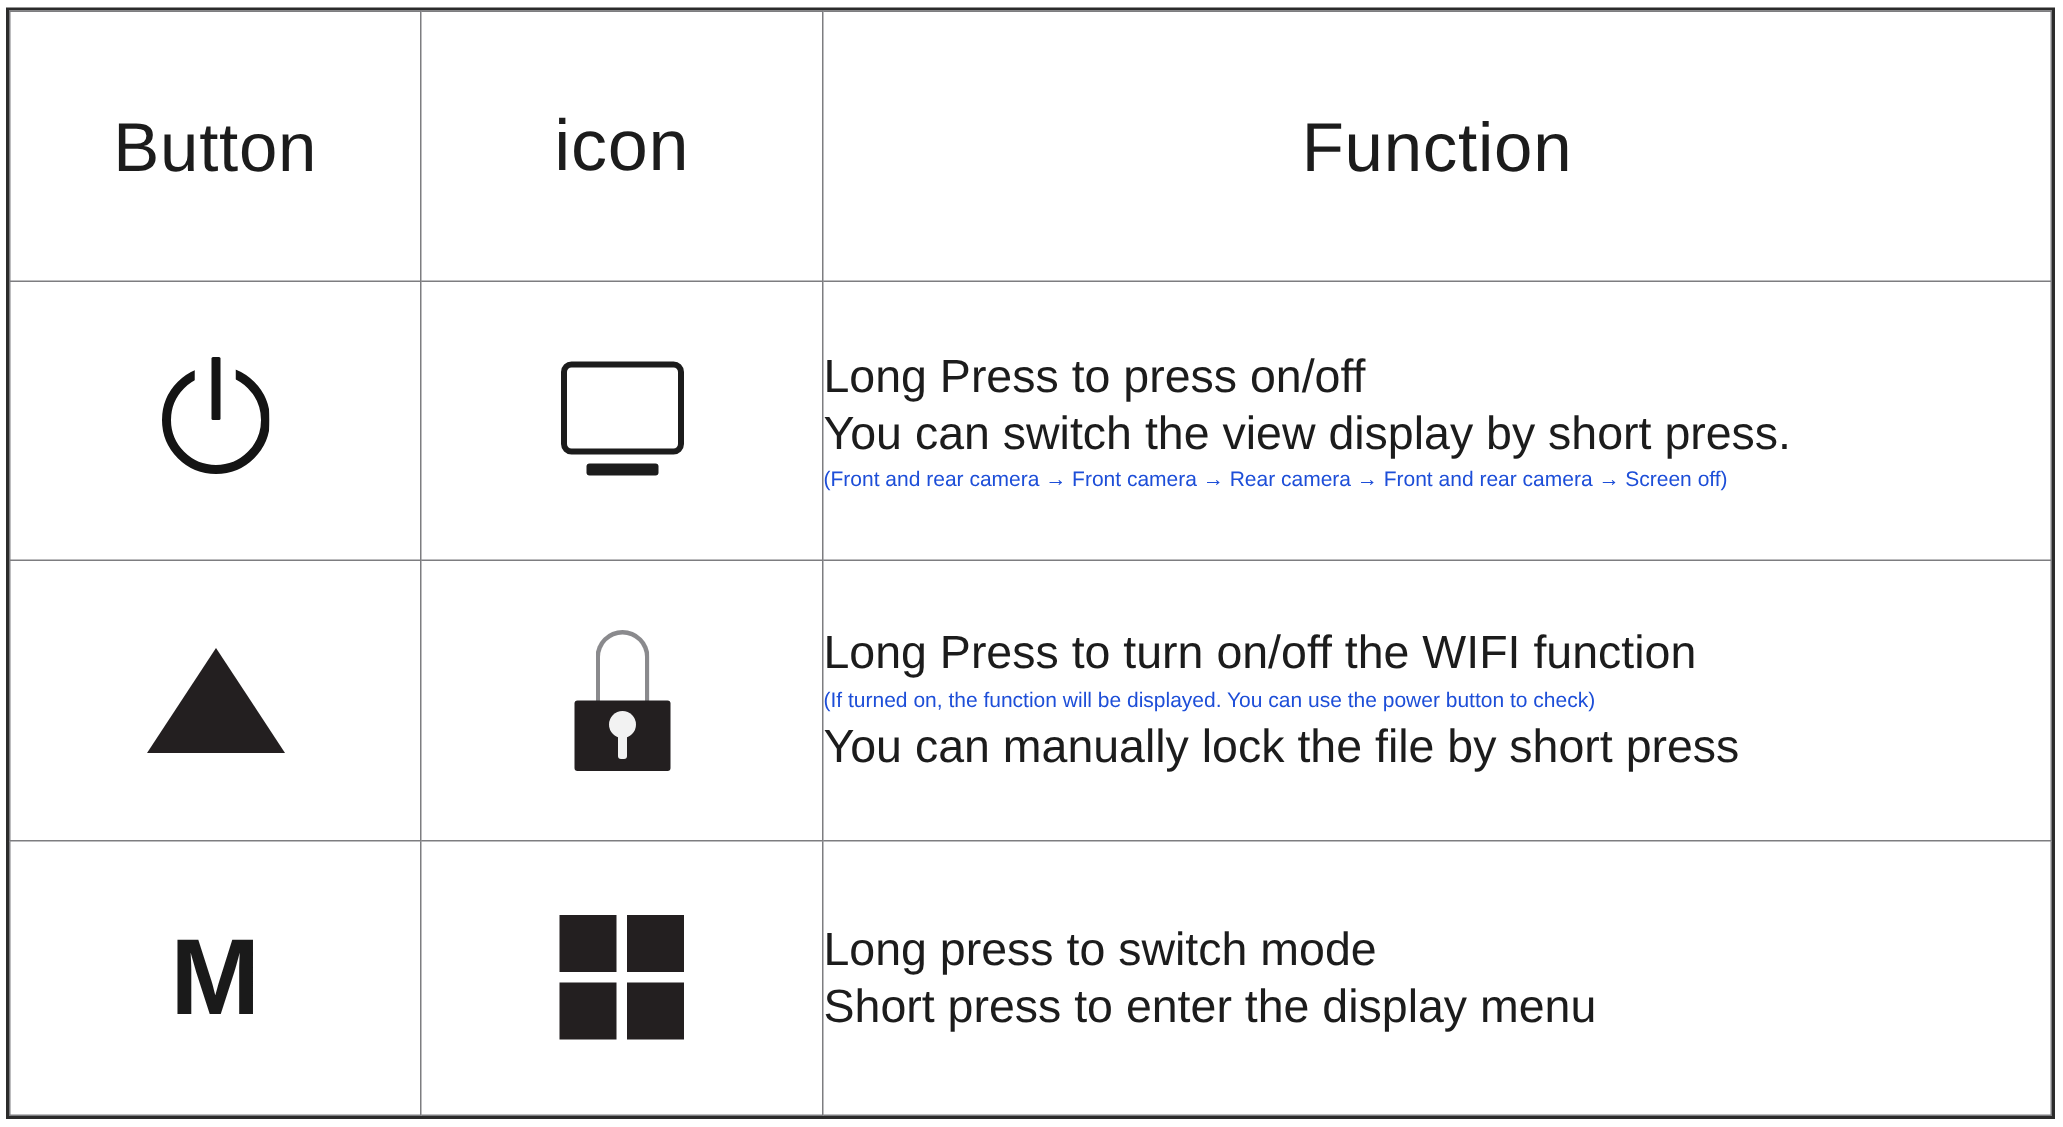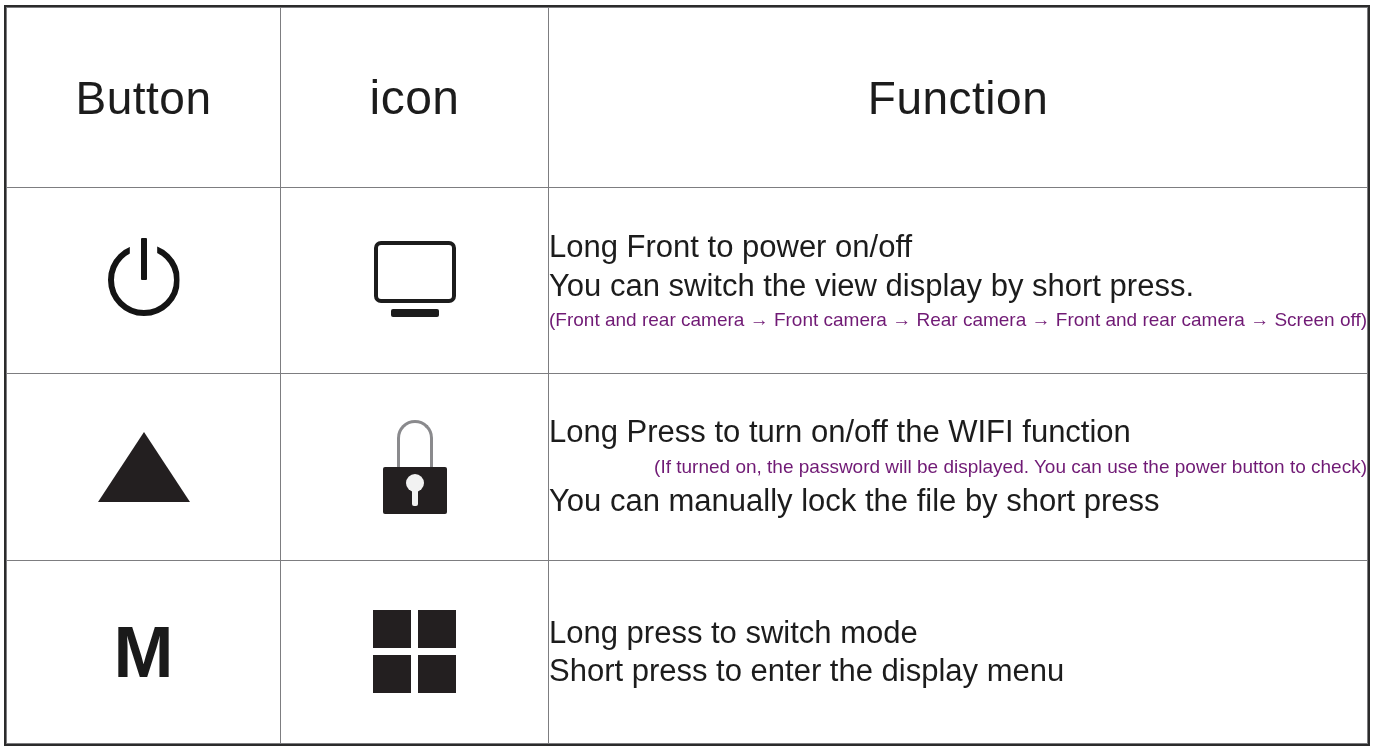--- a/index.html
+++ b/index.html
@@ -250,26 +250,25 @@
     padding: 6px 0 6px 12px;
     text-align: left;
   }
   .func-line {
     font-size: 31px;
     line-height: 1.24;
     color: #1c1c1c;
     white-space: nowrap;
   }
   .func-note {
-    font-size: 19px;
+    font-size: 14px;
     line-height: 1.35;
-    color: #701a75;
+    color: #1d4ed8;
     white-space: nowrap;
     margin-top: 2px;
-    text-align: right;
   }
   .gap-top { margin-top: 3px; }
 </style>
 </head>
 <body>
 
 <div class="table-wrap">
   <table class="spec-table">
     <colgroup>
       <col class="col-button">
@@ -304,21 +303,21 @@
         </td>
         <td class="cell-center">
           <div class="icon-box">
             <div class="icon-monitor">
               <span class="screen"></span>
               <span class="stand"></span>
             </div>
           </div>
         </td>
         <td class="func-cell">
-          <div class="func-line">Long Front to power on/off</div>
+          <div class="func-line">Long Press to press on/off</div>
           <div class="func-line">You can switch the view display by short press.</div>
           <div class="func-note">(Front and rear camera → Front camera → Rear camera → Front and rear camera → Screen off)</div>
         </td>
       </tr>
 
       <tr class="r2">
         <td class="cell-center">
           <div class="icon-box">
             <div class="glyph-tri-up"></div>
           </div>
@@ -328,21 +327,21 @@
             <div class="icon-lock">
               <span class="shackle"></span>
               <span class="body"></span>
               <span class="keyhole-dot"></span>
               <span class="keyhole-stem"></span>
             </div>
           </div>
         </td>
         <td class="func-cell">
           <div class="func-line">Long Press to turn on/off the WIFI function</div>
-          <div class="func-note">(If turned on, the password will be displayed. You can use the power button to check)</div>
+          <div class="func-note">(If turned on, the function will be displayed. You can use the power button to check)</div>
           <div class="func-line gap-top">You can manually lock the file by short press</div>
         </td>
       </tr>
 
       <tr class="r3">
         <td class="cell-center">
           <div class="icon-box">
             <span class="glyph-m">M</span>
           </div>
         </td>

